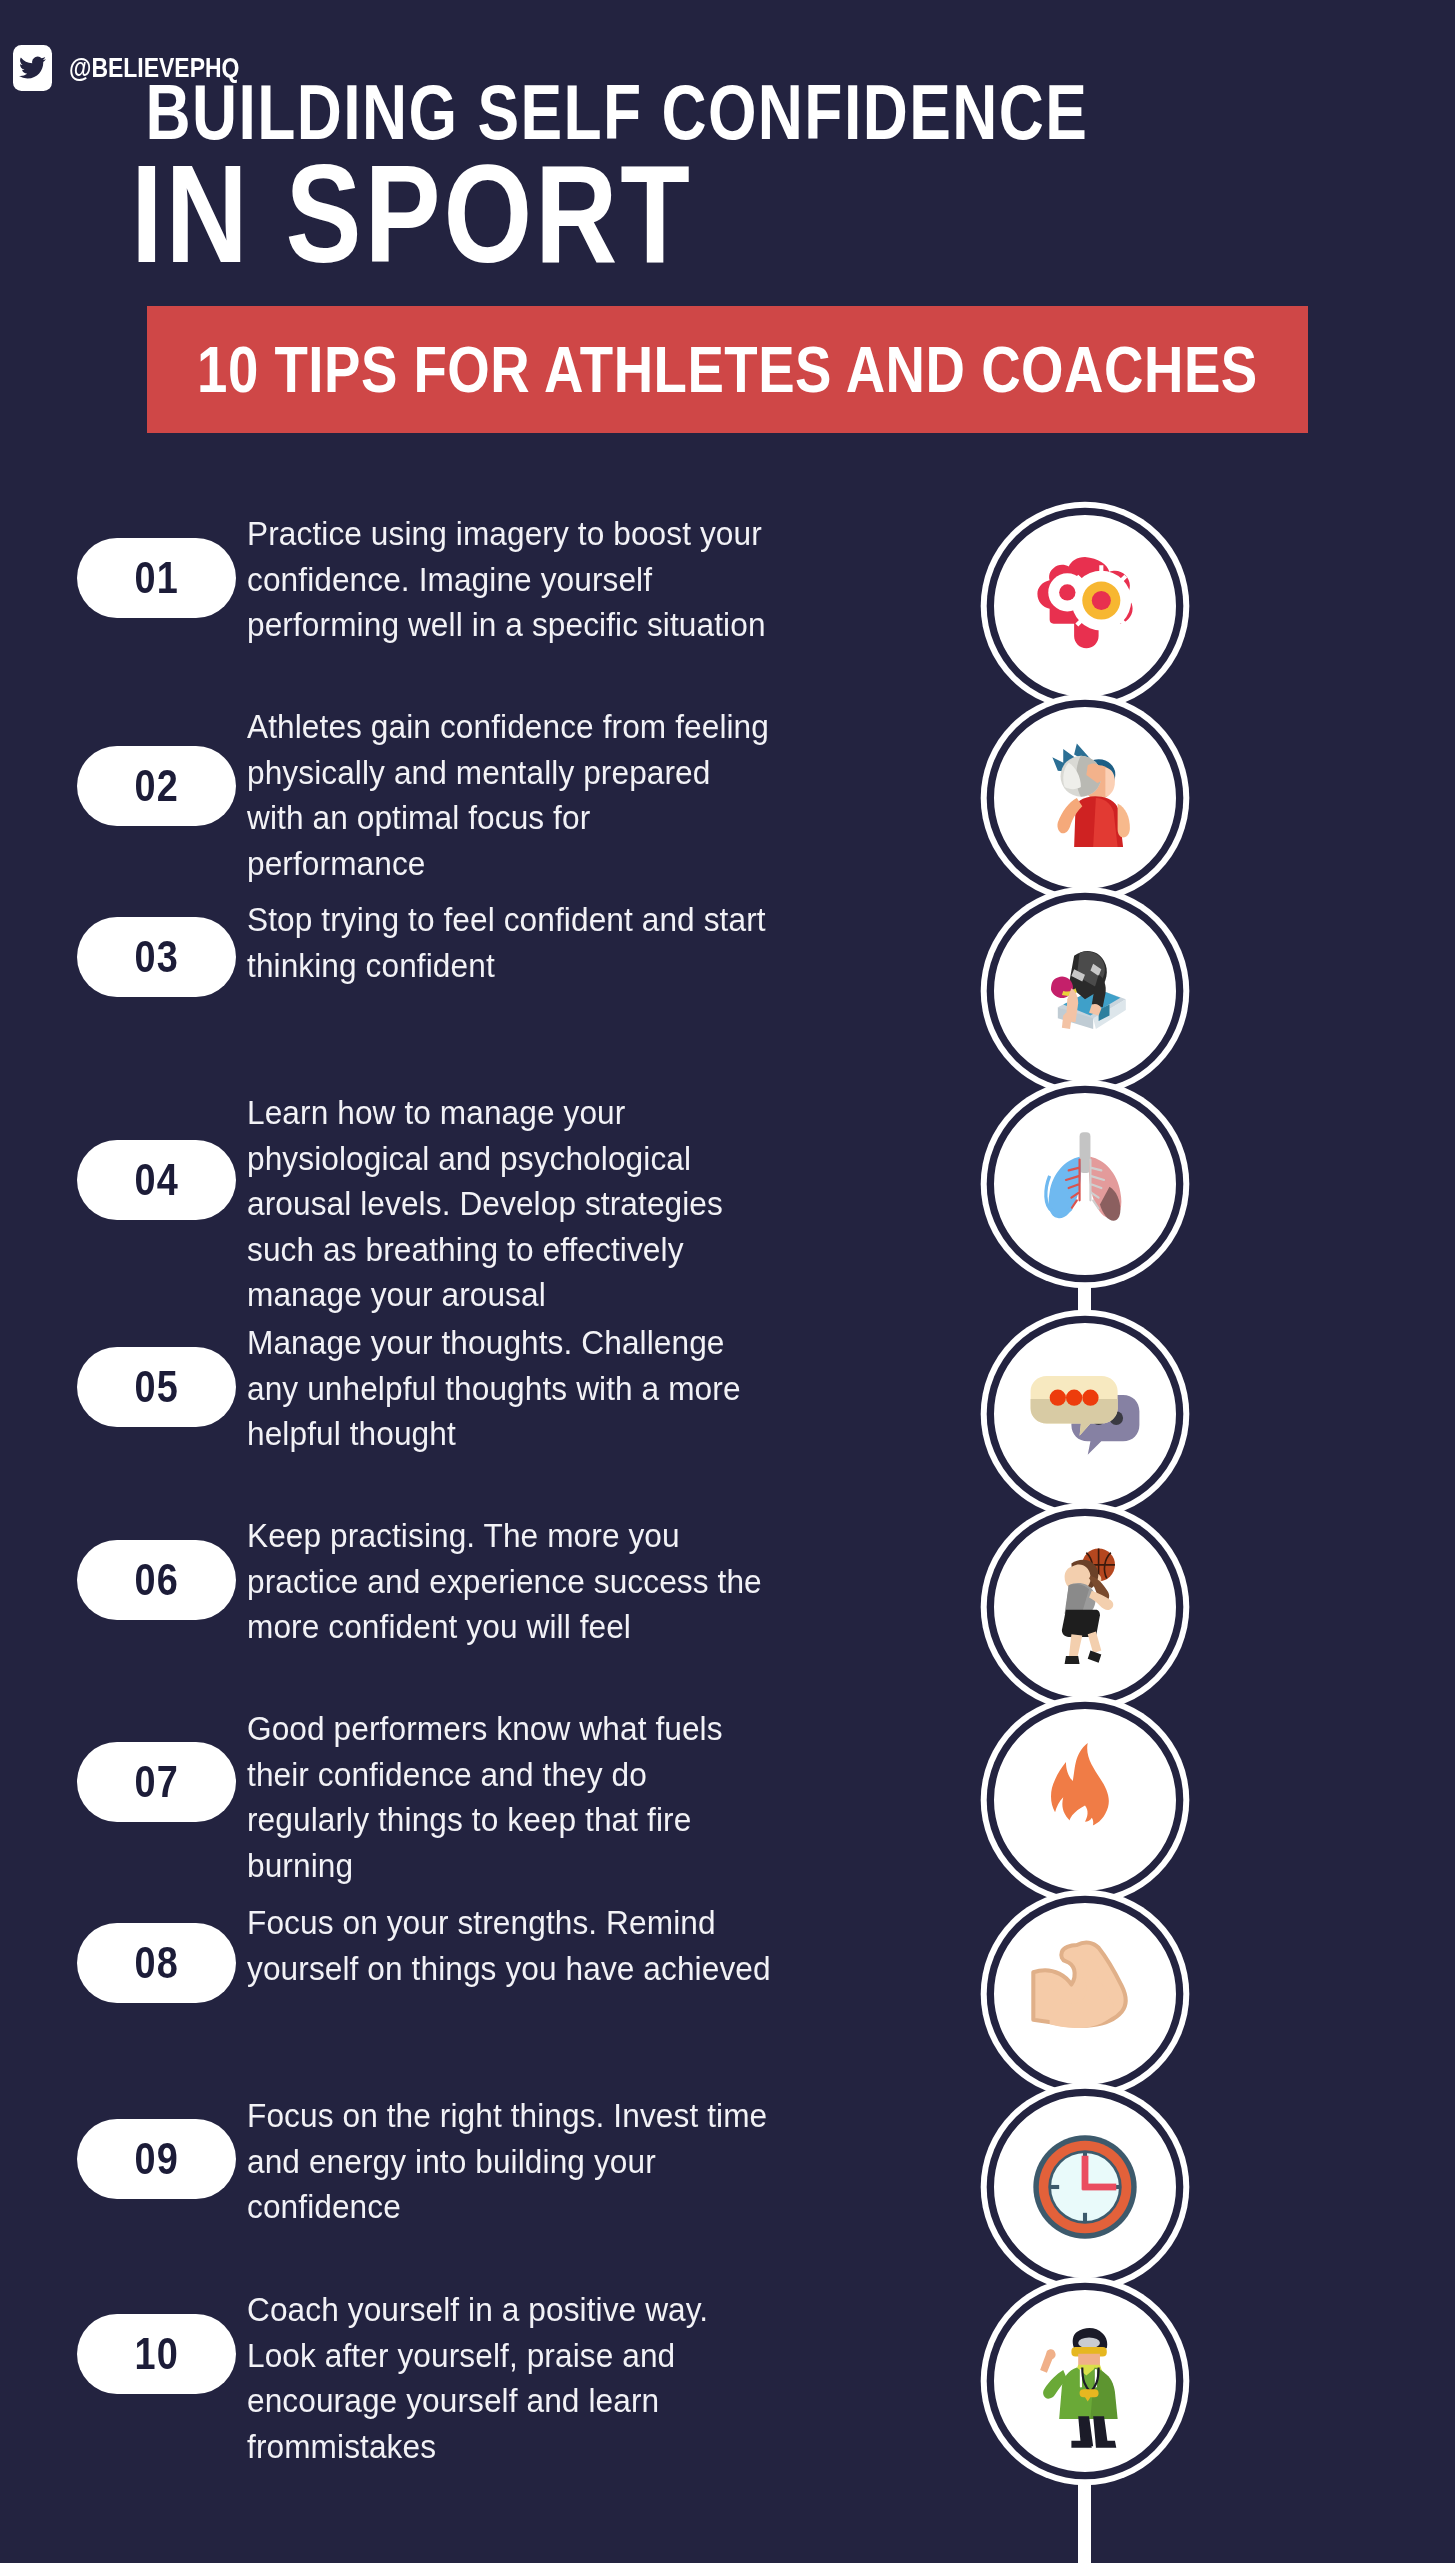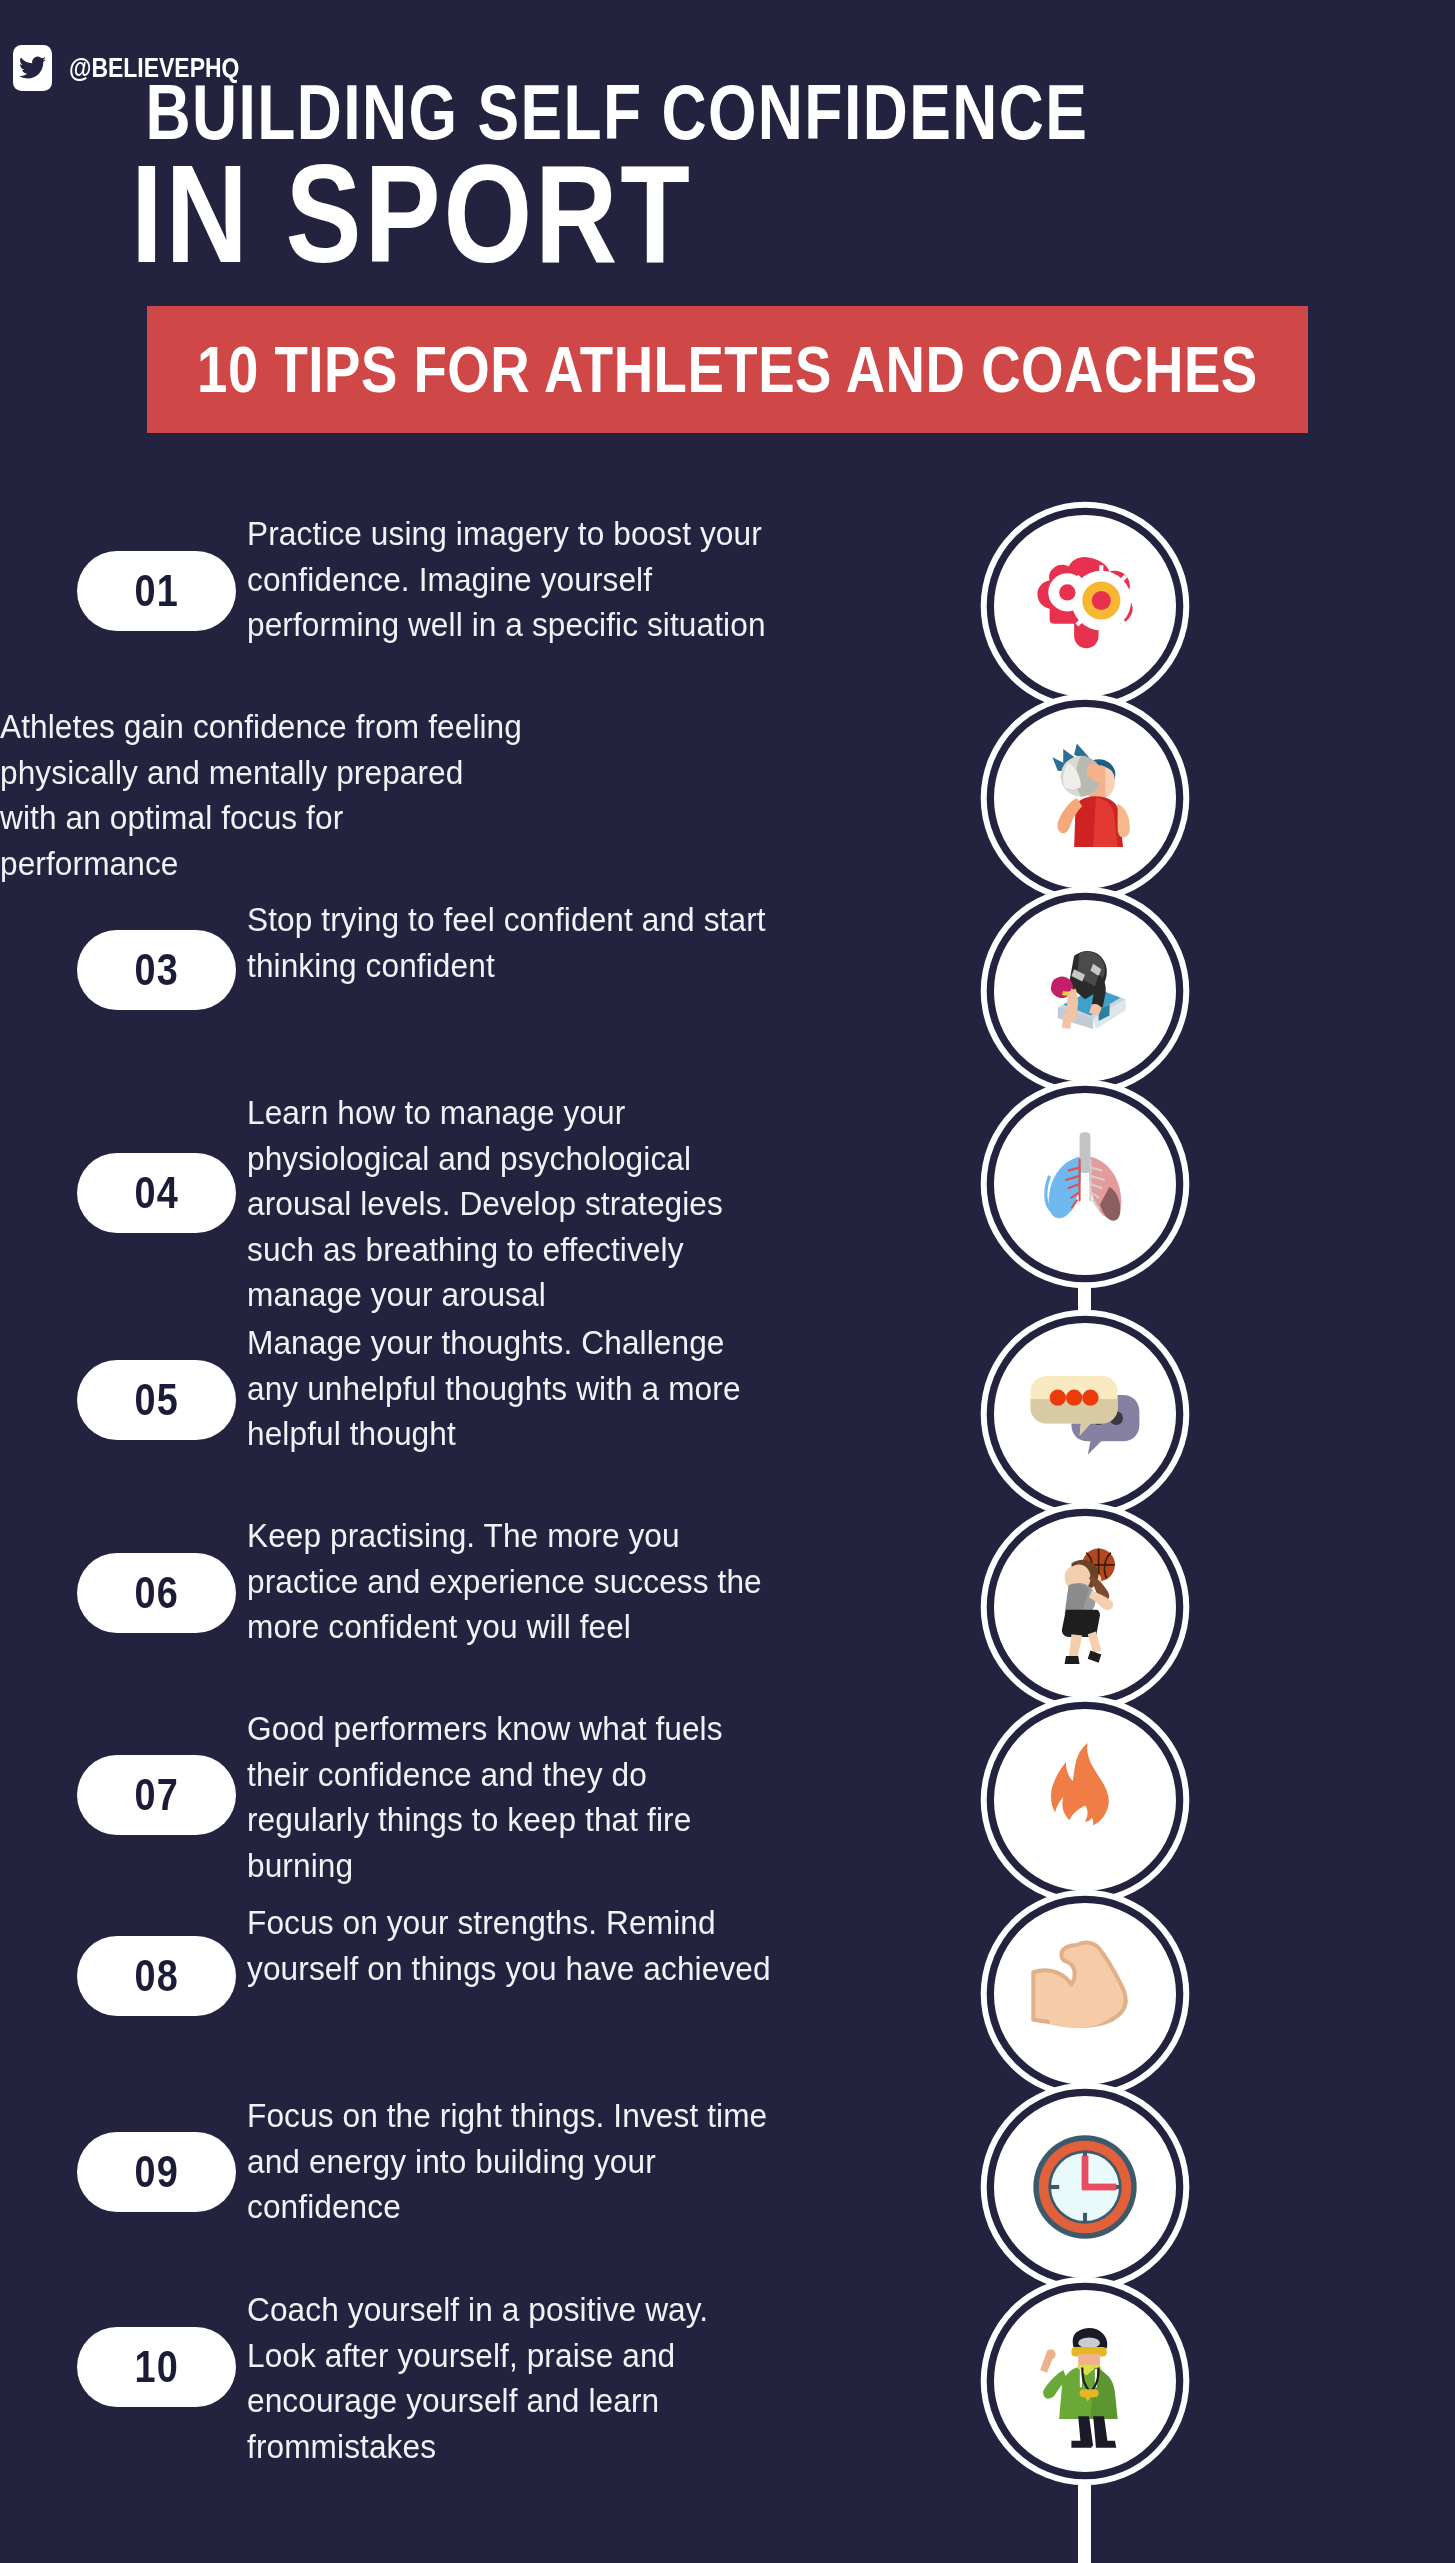--- a/index.html
+++ b/index.html
@@ -77,21 +77,21 @@
     position:relative;
     width:247px; flex:0 0 247px;
     display:flex; justify-content:flex-end;
     padding-right:11px;
   }
   .pill {
     position:relative;
     width:159px; height:80px;
     border-radius:40px;
     background:#ffffff;
-    display:flex; align-items:center; justify-content:center;margin-top:13px;
+    display:flex; align-items:center; justify-content:center;
   }
   .pill::after {
     content:""; position:absolute;
     left:4.9px; top:9.7px; width:159px; height:80px;
     border-radius:40px;
     background:#c9c9c9; z-index:-1;
   }
   .pill-num {
     color:#1c1c38; font-size:44px; font-weight:bold;
     letter-spacing:1.2px; transform:scaleX(0.86);
@@ -216,20 +216,25 @@
           <circle cx="62" cy="46" r="14" fill="#f7b731"></circle>
           <circle cx="62" cy="46" r="7" fill="#e8304f"></circle>
           <circle cx="37" cy="40" r="6" fill="#e8304f"></circle>
         </svg>
       </div>
         </div>
     </div>
   </div>
 
   <div class="tip-row r2">
+    <div class="pill-wrap">
+      <div class="pill">
+          <span class="pill-num">02</span>
+        </div>
+    </div>
     <div class="tip-text">Athletes gain confidence from feeling physically and mentally prepared with an optimal focus for performance</div>
     <div class="node-wrap">
       <div class="node">
           <div class="node-inner">
         <svg viewBox="0 0 100 100">
           <path fill="#2b6f94" d="M26 20l24 12-20-2zM34 14l22 16-22-6zM44 10l16 18-18-10z"></path>
           <path fill="#1d5e85" d="M56 22c8-2 14 2 16 8 1 5-1 10-4 12l-14-4z"></path>
           <path fill="#f3b28b" d="M60 26c7 0 11 5 11 12 0 8-5 13-11 13-7 0-11-5-11-13 0-7 4-12 11-12z"></path>
           <path fill="#fbd0b5" d="M66 28c4 1 6 5 6 10 0 6-3 10-7 11V28z"></path>
           <path fill="#cf2222" d="M46 52c4-3 10-4 16-3 7 1 12 5 13 11l3 26H42l1-28z"></path>

